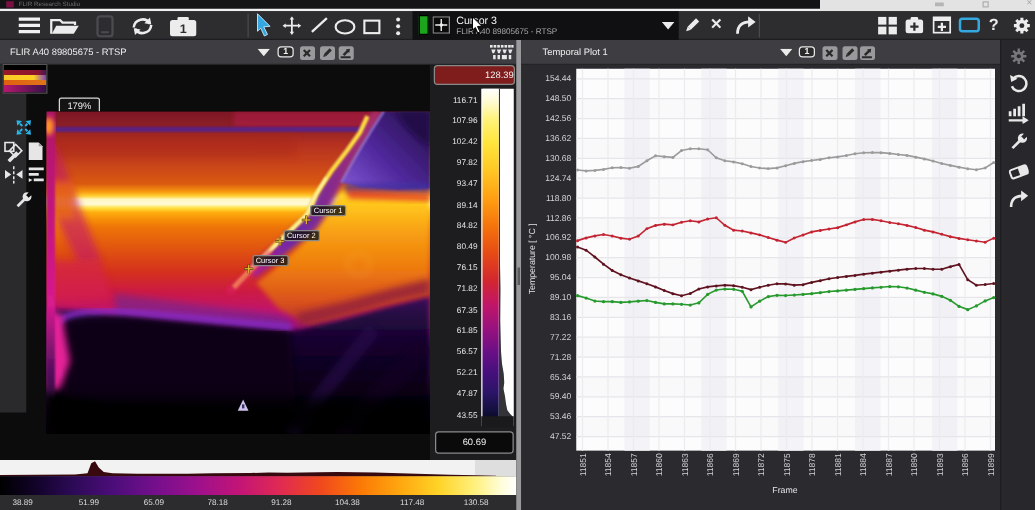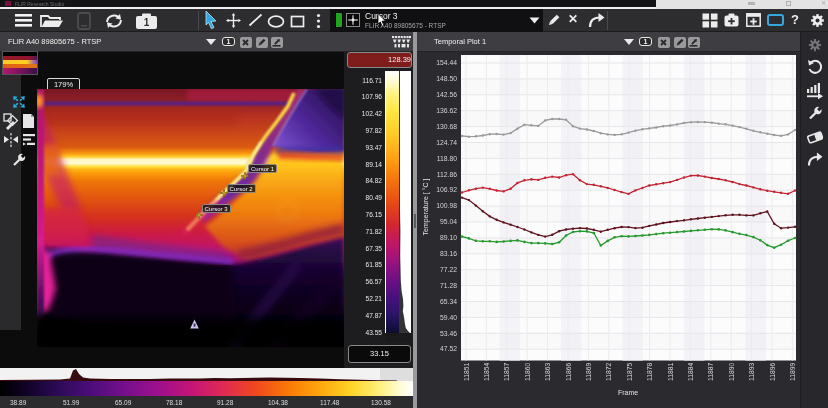--- a/index.html
+++ b/index.html
@@ -474,21 +474,21 @@
   <div style="position:absolute;right:0;top:139.9px;">76.15</div>
   <div style="position:absolute;right:0;top:156.7px;">71.82</div>
   <div style="position:absolute;right:0;top:173.5px;">67.35</div>
   <div style="position:absolute;right:0;top:190.3px;">61.85</div>
   <div style="position:absolute;right:0;top:207.1px;">56.57</div>
   <div style="position:absolute;right:0;top:223.9px;">52.21</div>
   <div style="position:absolute;right:0;top:240.7px;">47.87</div>
   <div style="position:absolute;right:0;top:257.5px;">43.55</div>
 </div>
 
-<div class="abs" style="left:348px;top:345px;width:63px;height:18px;background:#0a0a0a;border:1.4px solid #8a8a8a;border-radius:3px;color:#f2f2f2;font-size:7.5px;text-align:center;line-height:15.5px;">33.15</div>
+<div class="abs" style="left:348px;top:345px;width:63px;height:18px;background:#0a0a0a;border:1.4px solid #8a8a8a;border-radius:3px;color:#f2f2f2;font-size:7.5px;text-align:center;line-height:15.5px;">60.69</div>
 
 <div class="abs" style="left:0;top:368px;width:380px;height:13px;background:#f2f2f2;"></div>
 <div class="abs" style="left:380px;top:368px;width:33px;height:13px;background:#dededf;"></div>
 <svg class="abs" style="left:0;top:368px;" width="397" height="13" viewBox="0 0 397 13">
   <path d="M0,13 L0,12 L60,11.6 L70,10.5 L73,2.5 L76,1 L79,6 L83,9.5 L90,10.6 L110,11 L150,11 L170,10.6 L200,10.4 L215,10 L230,10.2 L255,9.8 L270,9.6 L285,9.8 L300,10 L320,10.6 L340,11.2 L360,11.8 L380,12.2 L397,12.6 L397,13 Z" fill="#38090e"></path>
 </svg>
 <div class="abs" style="left:0;top:381px;width:413px;height:14.5px;background:linear-gradient(to right,#000000 0%,#12032a 7%,#2c0a56 14%,#4c0d7a 22%,#740f8c 30%,#9c108c 38%,#c21478 46%,#e02954 54%,#f0481e 62%,#fb7a06 70%,#ffAA10 78%,#ffd428 85%,#fff07e 92%,#fffdd8 97%,#ffffff 100%);"></div>
 <div class="abs" style="left:0;top:395.5px;width:413px;height:12.5px;background:#2c2c2f;">
   <div class="abs" style="left:10px;top:3px;color:#dededf;font-size:6.5px;">38.89</div>
   <div class="abs" style="left:63px;top:3px;color:#dededf;font-size:6.5px;">51.99</div>

